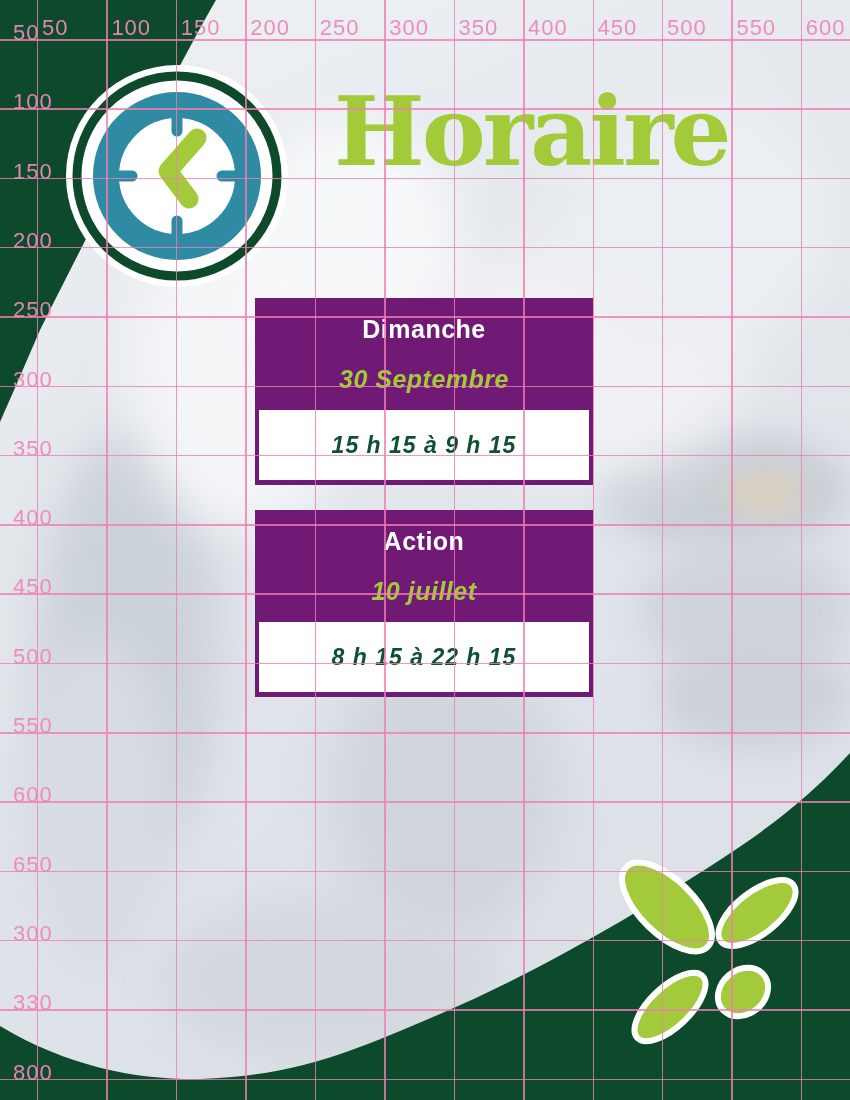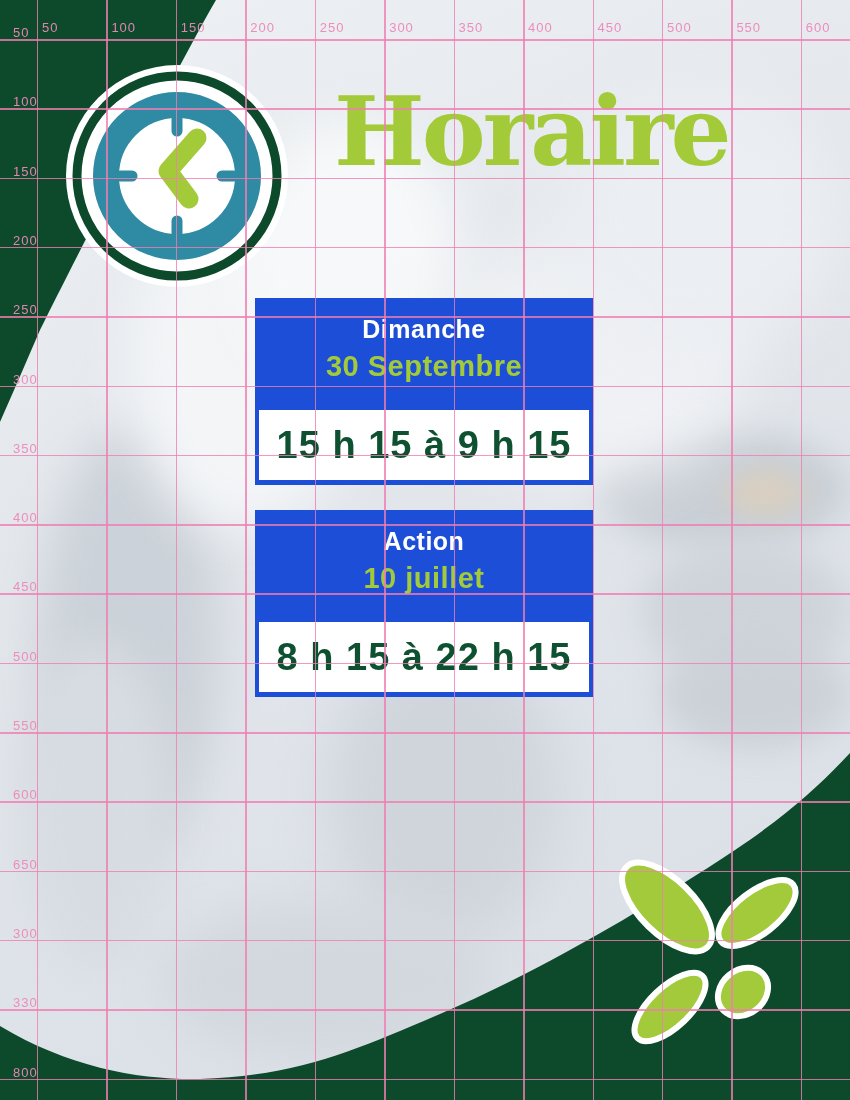--- a/index.html
+++ b/index.html
@@ -14,33 +14,33 @@
   
   .title{position:absolute;left:334px;top:84px;z-index:3;
          font-family:"DejaVu Serif",serif;font-weight:bold;font-size:96px;line-height:96px;
          letter-spacing:-3px;color:#a3cb39;}
   .subtitle{position:absolute;left:337px;top:201px;z-index:3;
             font-size:41px;line-height:42px;font-weight:bold;letter-spacing:-1px;color:#1a7f9e;}
   .clock{position:absolute;left:66px;top:65px;z-index:3;}
   .flower{position:absolute;left:595px;top:845px;z-index:3;}
   
   .card{position:absolute;left:255px;width:338px;height:187px;z-index:3;
-        background:#1d4ed8;text-align:center;}
+        background:#701a75;text-align:center;}
   .card .day{margin:0;padding-top:16px;font-size:25px;line-height:30px;font-weight:bold;
              color:#ffffff;letter-spacing:.5px;}
-  .card .date{margin-top:5px;font-size:29px;line-height:34px;font-weight:bold;
-              color:#a3cb39;letter-spacing:.5px;}
+  .card .date{margin-top:18px;font-size:25px;line-height:34px;font-weight:bold;
+              color:#a3cb39;letter-spacing:.5px;font-style:italic;}
   .card .timebox{position:absolute;left:4px;right:4px;bottom:5px;height:70px;background:#fff;
                  display:flex;align-items:center;justify-content:center;}
-  .card .time{font-size:38px;font-weight:bold;color:#0e5130;letter-spacing:1px;}
+  .card .time{font-size:23px;font-weight:bold;color:#0e5130;letter-spacing:1px;font-style:italic;}
   
   .grid{position:absolute;inset:0;z-index:5;pointer-events:none;}
   .gv{position:absolute;top:0;bottom:0;width:1.5px;background:rgba(240,125,178,.8);}
   .gh{position:absolute;left:0;right:0;height:1.5px;background:rgba(240,125,178,.8);}
-  .glabel{position:absolute;font-size:13px;line-height:17px;letter-spacing:1px;
+  .glabel{position:absolute;font-size:22px;line-height:17px;letter-spacing:1px;
           color:rgba(238,135,184,.95);}
 </style>
 </head>
 <body>
 
 <div class="page">
 
   <div class="bg">
     <div class="blob" style="left:40px;top:430px;width:180px;height:430px;background:#ccd2d9;filter:blur(22px);"></div>
     <div class="blob" style="left:130px;top:200px;width:230px;height:330px;background:#f3f5f7;filter:blur(26px);"></div>

